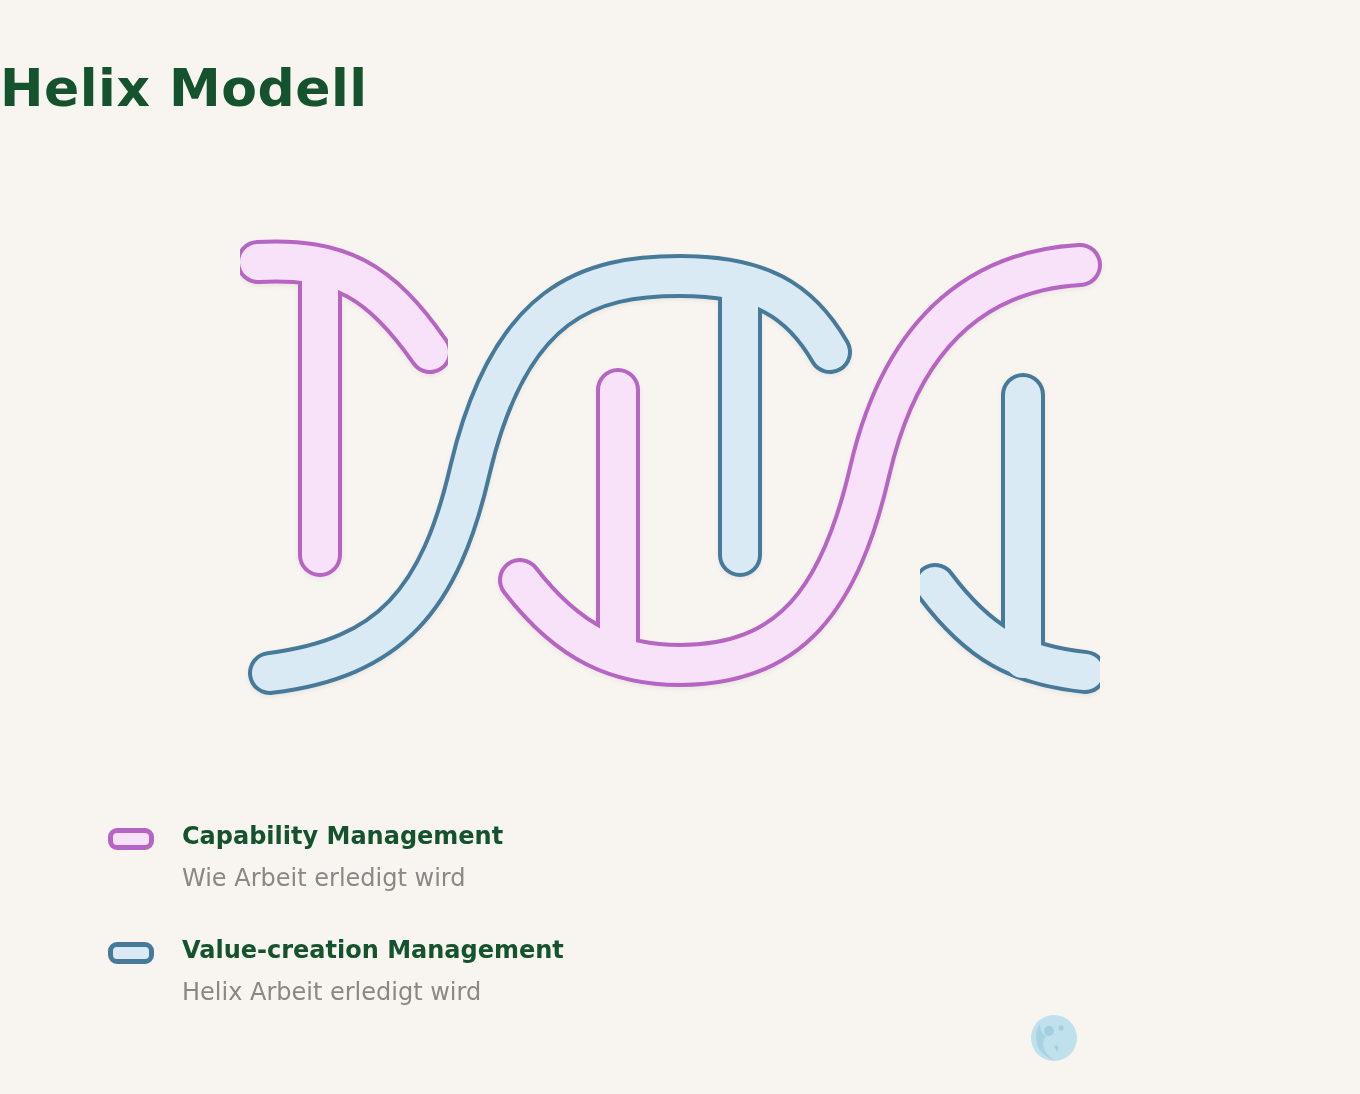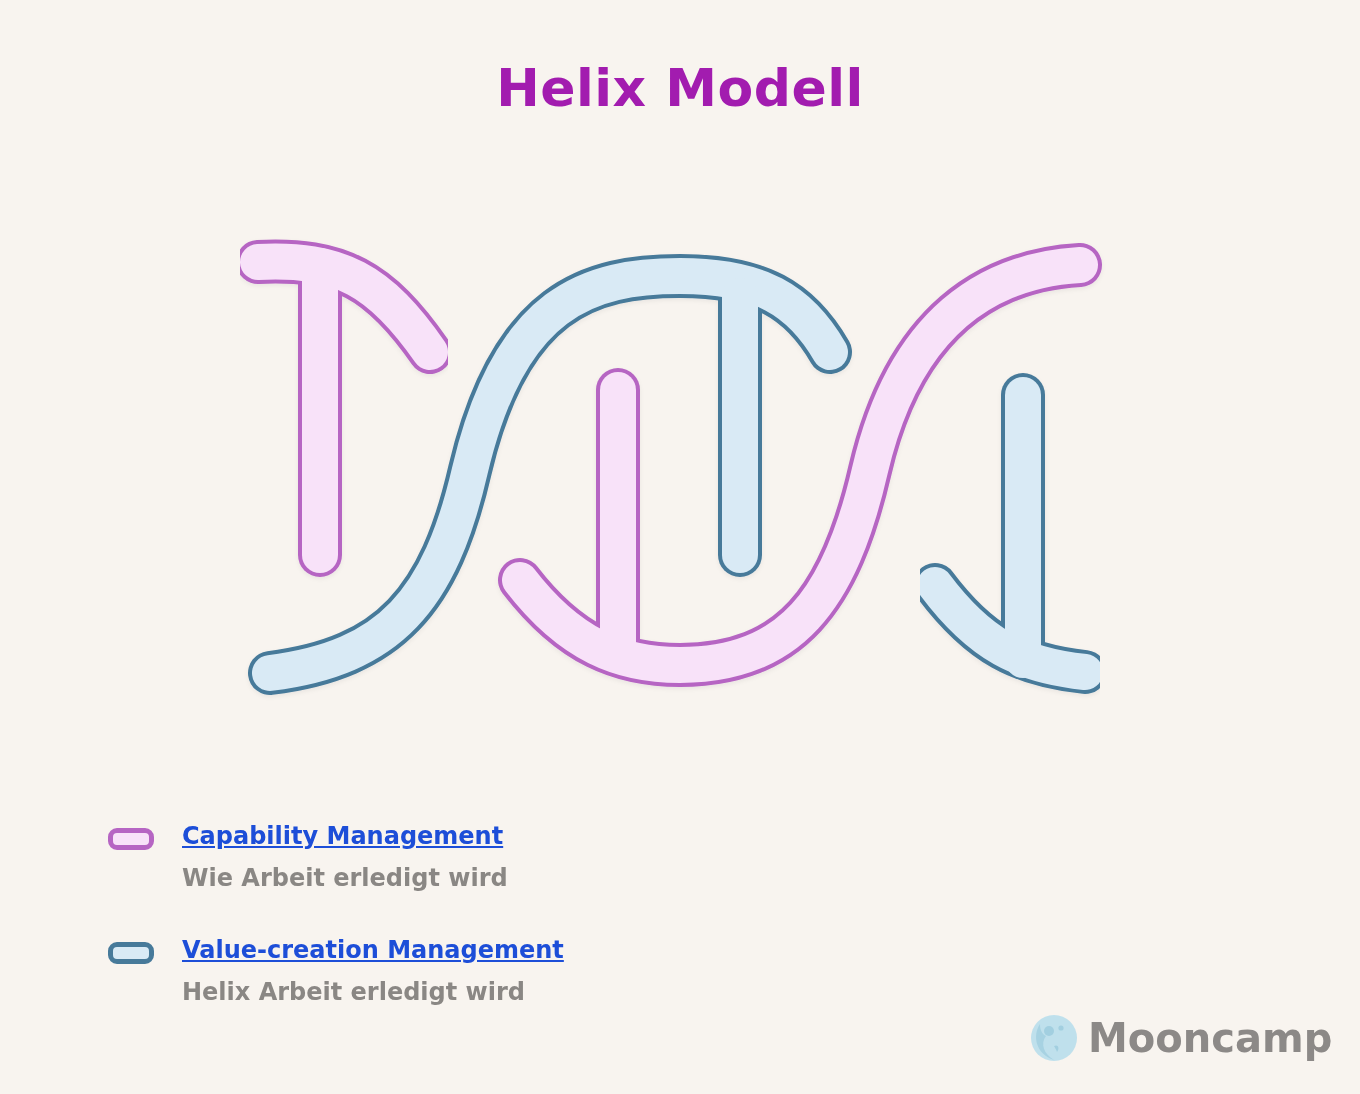--- a/index.html
+++ b/index.html
@@ -5,47 +5,46 @@
     html, body { margin: 0; padding: 0; }
     body {
       width: 1360px; height: 1094px;
       background: #f8f4ef;
       position: relative;
       overflow: hidden;
       font-family: "DejaVu Sans", "Liberation Sans", sans-serif;
     }
     .title {
       position: absolute; left: 0; top: 58px; width: 1360px;
-      text-align: center;
+      text-align: left;
       font-size: 52px; font-weight: 700;
-      color: #a21caf; letter-spacing: 0.5px;
+      color: #14532d; letter-spacing: 0.5px;
     }
     svg.helix {
       position: absolute; left: 0; top: 0;
       width: 1360px; height: 1094px;
     }
     .legend-item {
       position: absolute; left: 108px;
     }
     .legend-swatch {
       position: absolute; left: 0; top: 0;
       width: 46px; height: 22px;
       border-radius: 9px;
       box-sizing: border-box;
       border: 5px solid;
     }
     .legend-title {
       position: absolute; left: 74px; top: -6px;
-      font-size: 24px; font-weight: 700; color: #1d4ed8;
+      font-size: 24px; font-weight: 700; color: #14532d;
       white-space: nowrap;
-      text-decoration: underline;
     }
     .legend-sub {
       position: absolute; left: 74px; top: 36px;
-      font-size: 24px; font-weight: 700; color: #8a8784;
+      font-size: 24px; font-weight: 400; color: #8a8784;
       white-space: nowrap;
     }
     .brand {
       position: absolute; left: 1030px; top: 1014px;
       height: 48px; display: flex; align-items: center;
     }
     .brand-logo { width: 48px; height: 48px; }
     .brand-name {
       margin-left: 10px;
       font-size: 40px; font-weight: 700; color: #8c8987;
@@ -122,14 +121,13 @@
 </div>
 
 <div class="brand">
   <svg class="brand-logo" viewBox="0 0 48 48">
     <circle cx="24" cy="24" r="23" fill="#bfe0ec"></circle>
     <path d="M10,10 C2,22 6,40 24,46 C14,40 10,30 16,22 C12,20 10,16 10,10 Z" fill="#a7d2e2"></path>
     <circle cx="19" cy="17" r="5" fill="#a2cfe0"></circle>
     <circle cx="31" cy="14" r="2.6" fill="#a2cfe0"></circle>
     <path d="M24,32 C28,30 30,34 27,38 C26,35 25,34 24,32 Z" fill="#a2cfe0"></path>
   </svg>
-  <span class="brand-name">Mooncamp</span>
 </div>
 
 </body></html>

